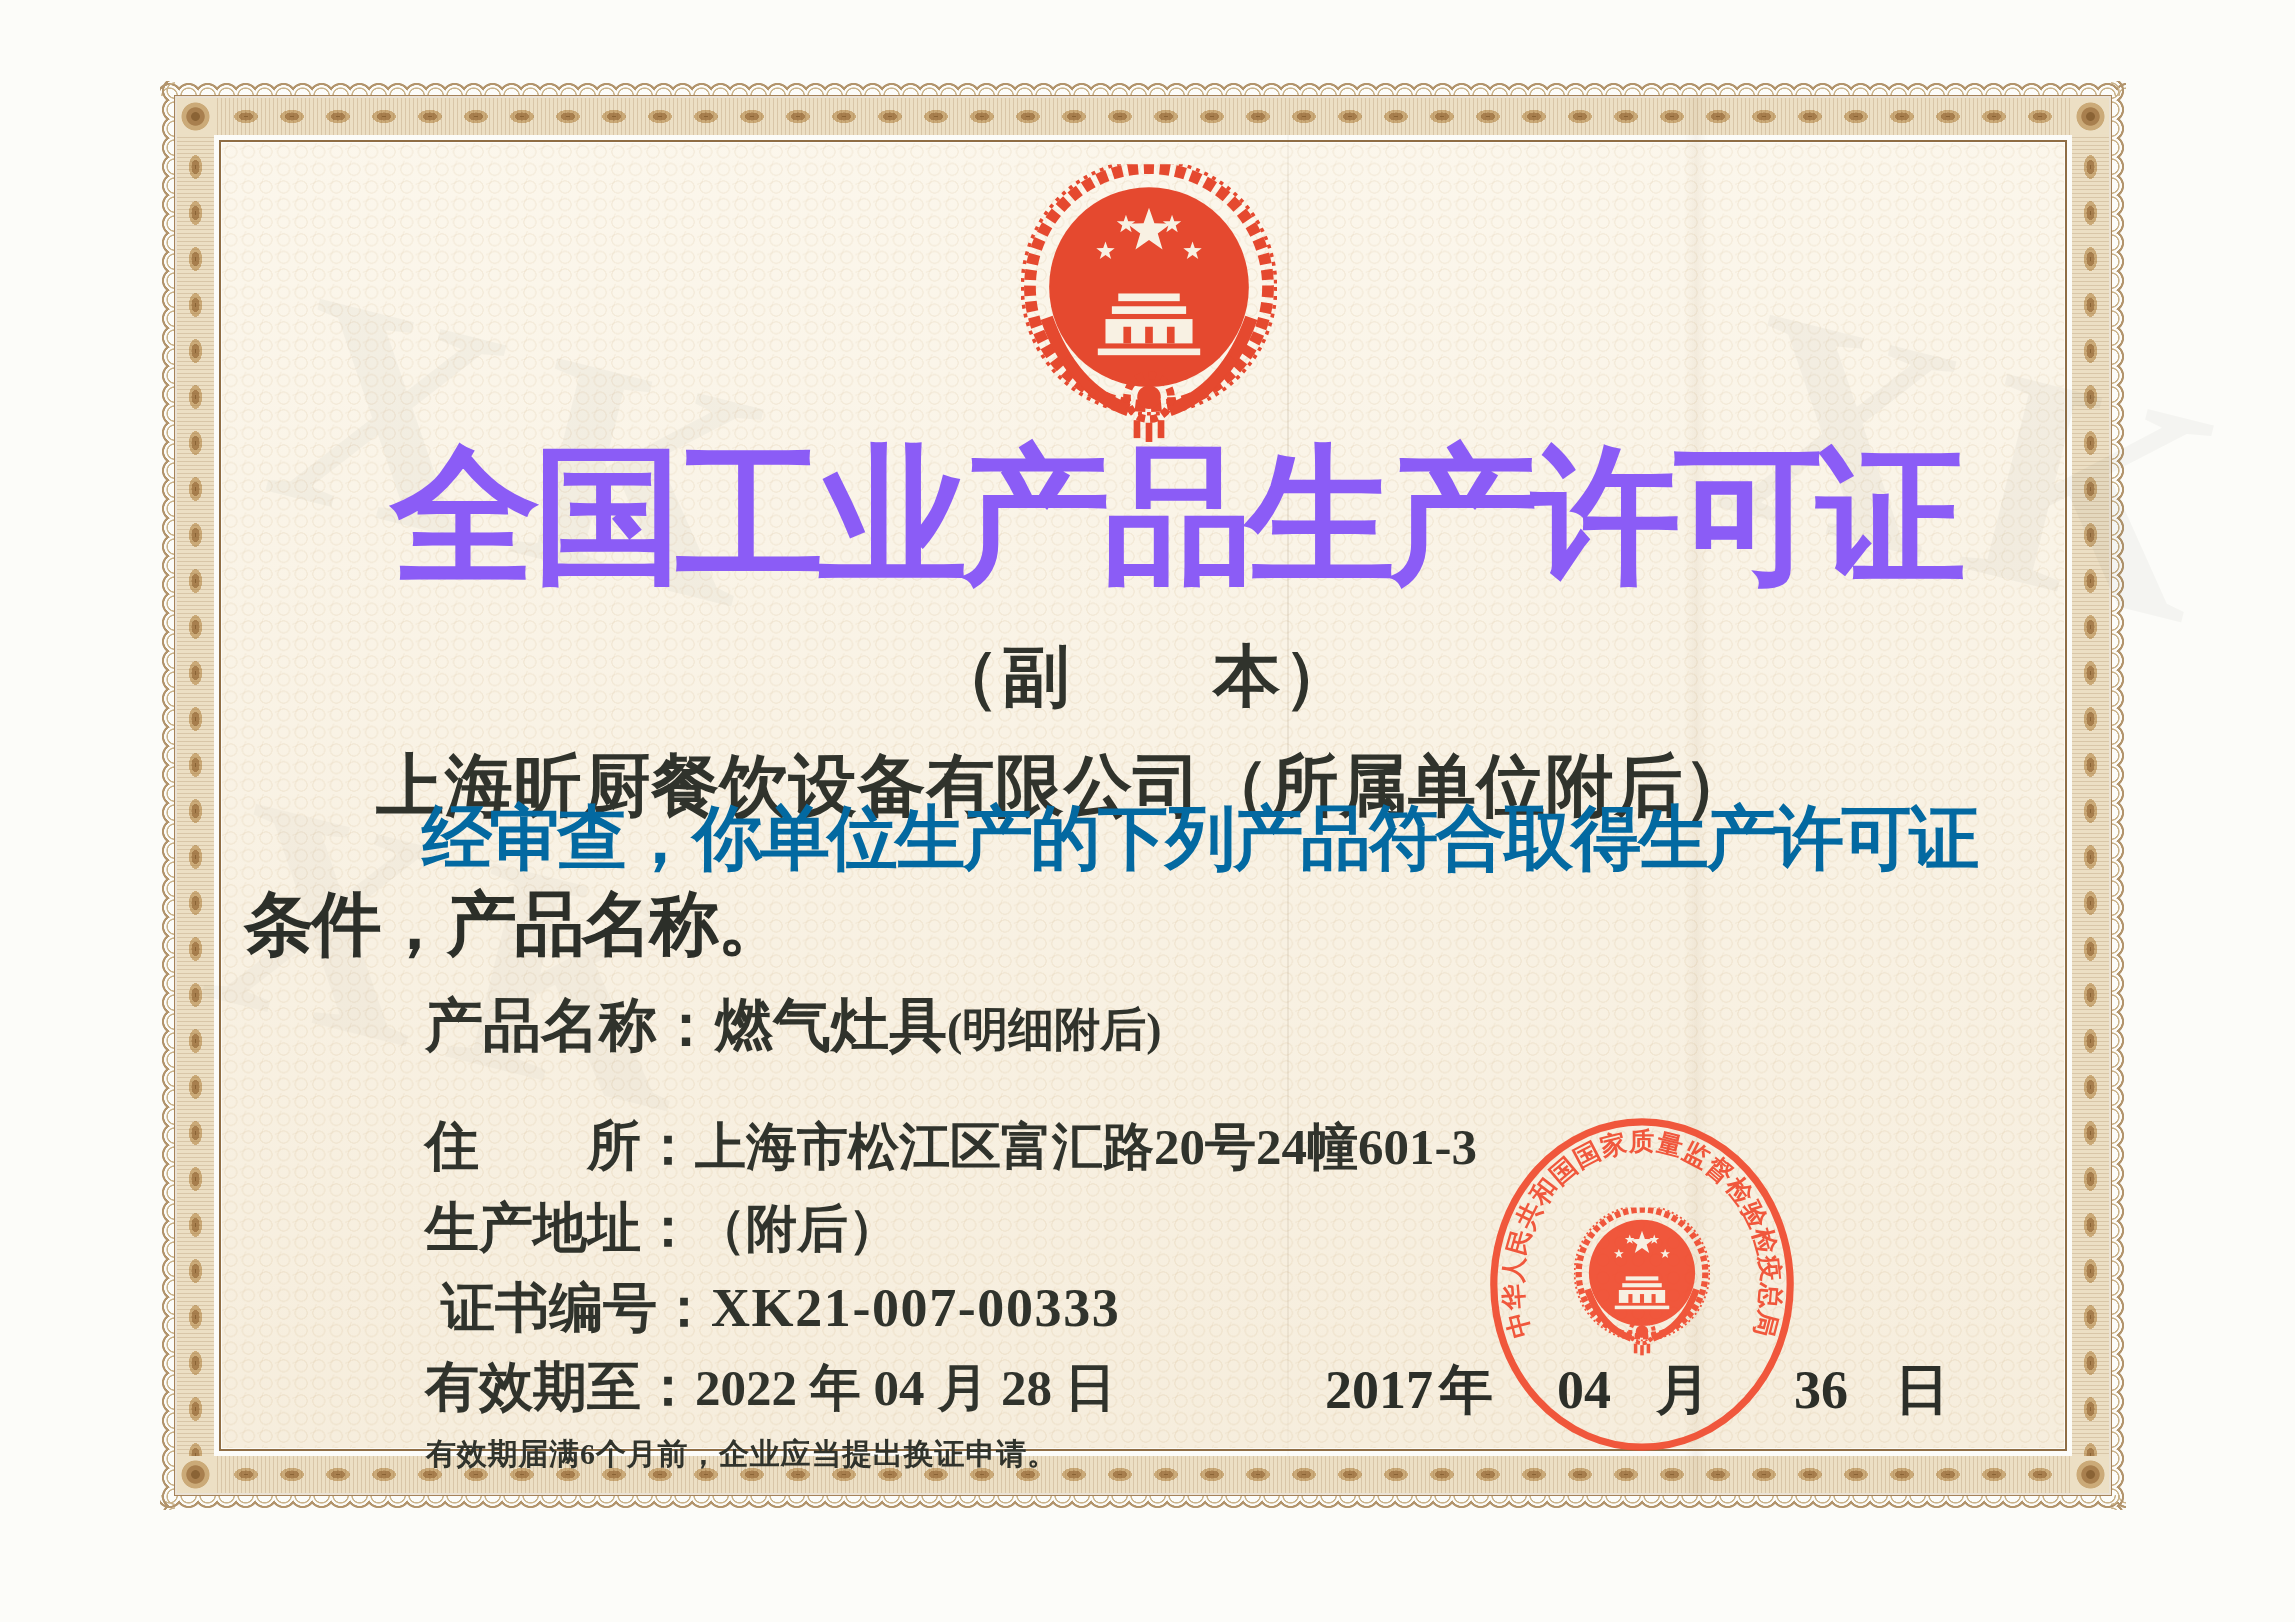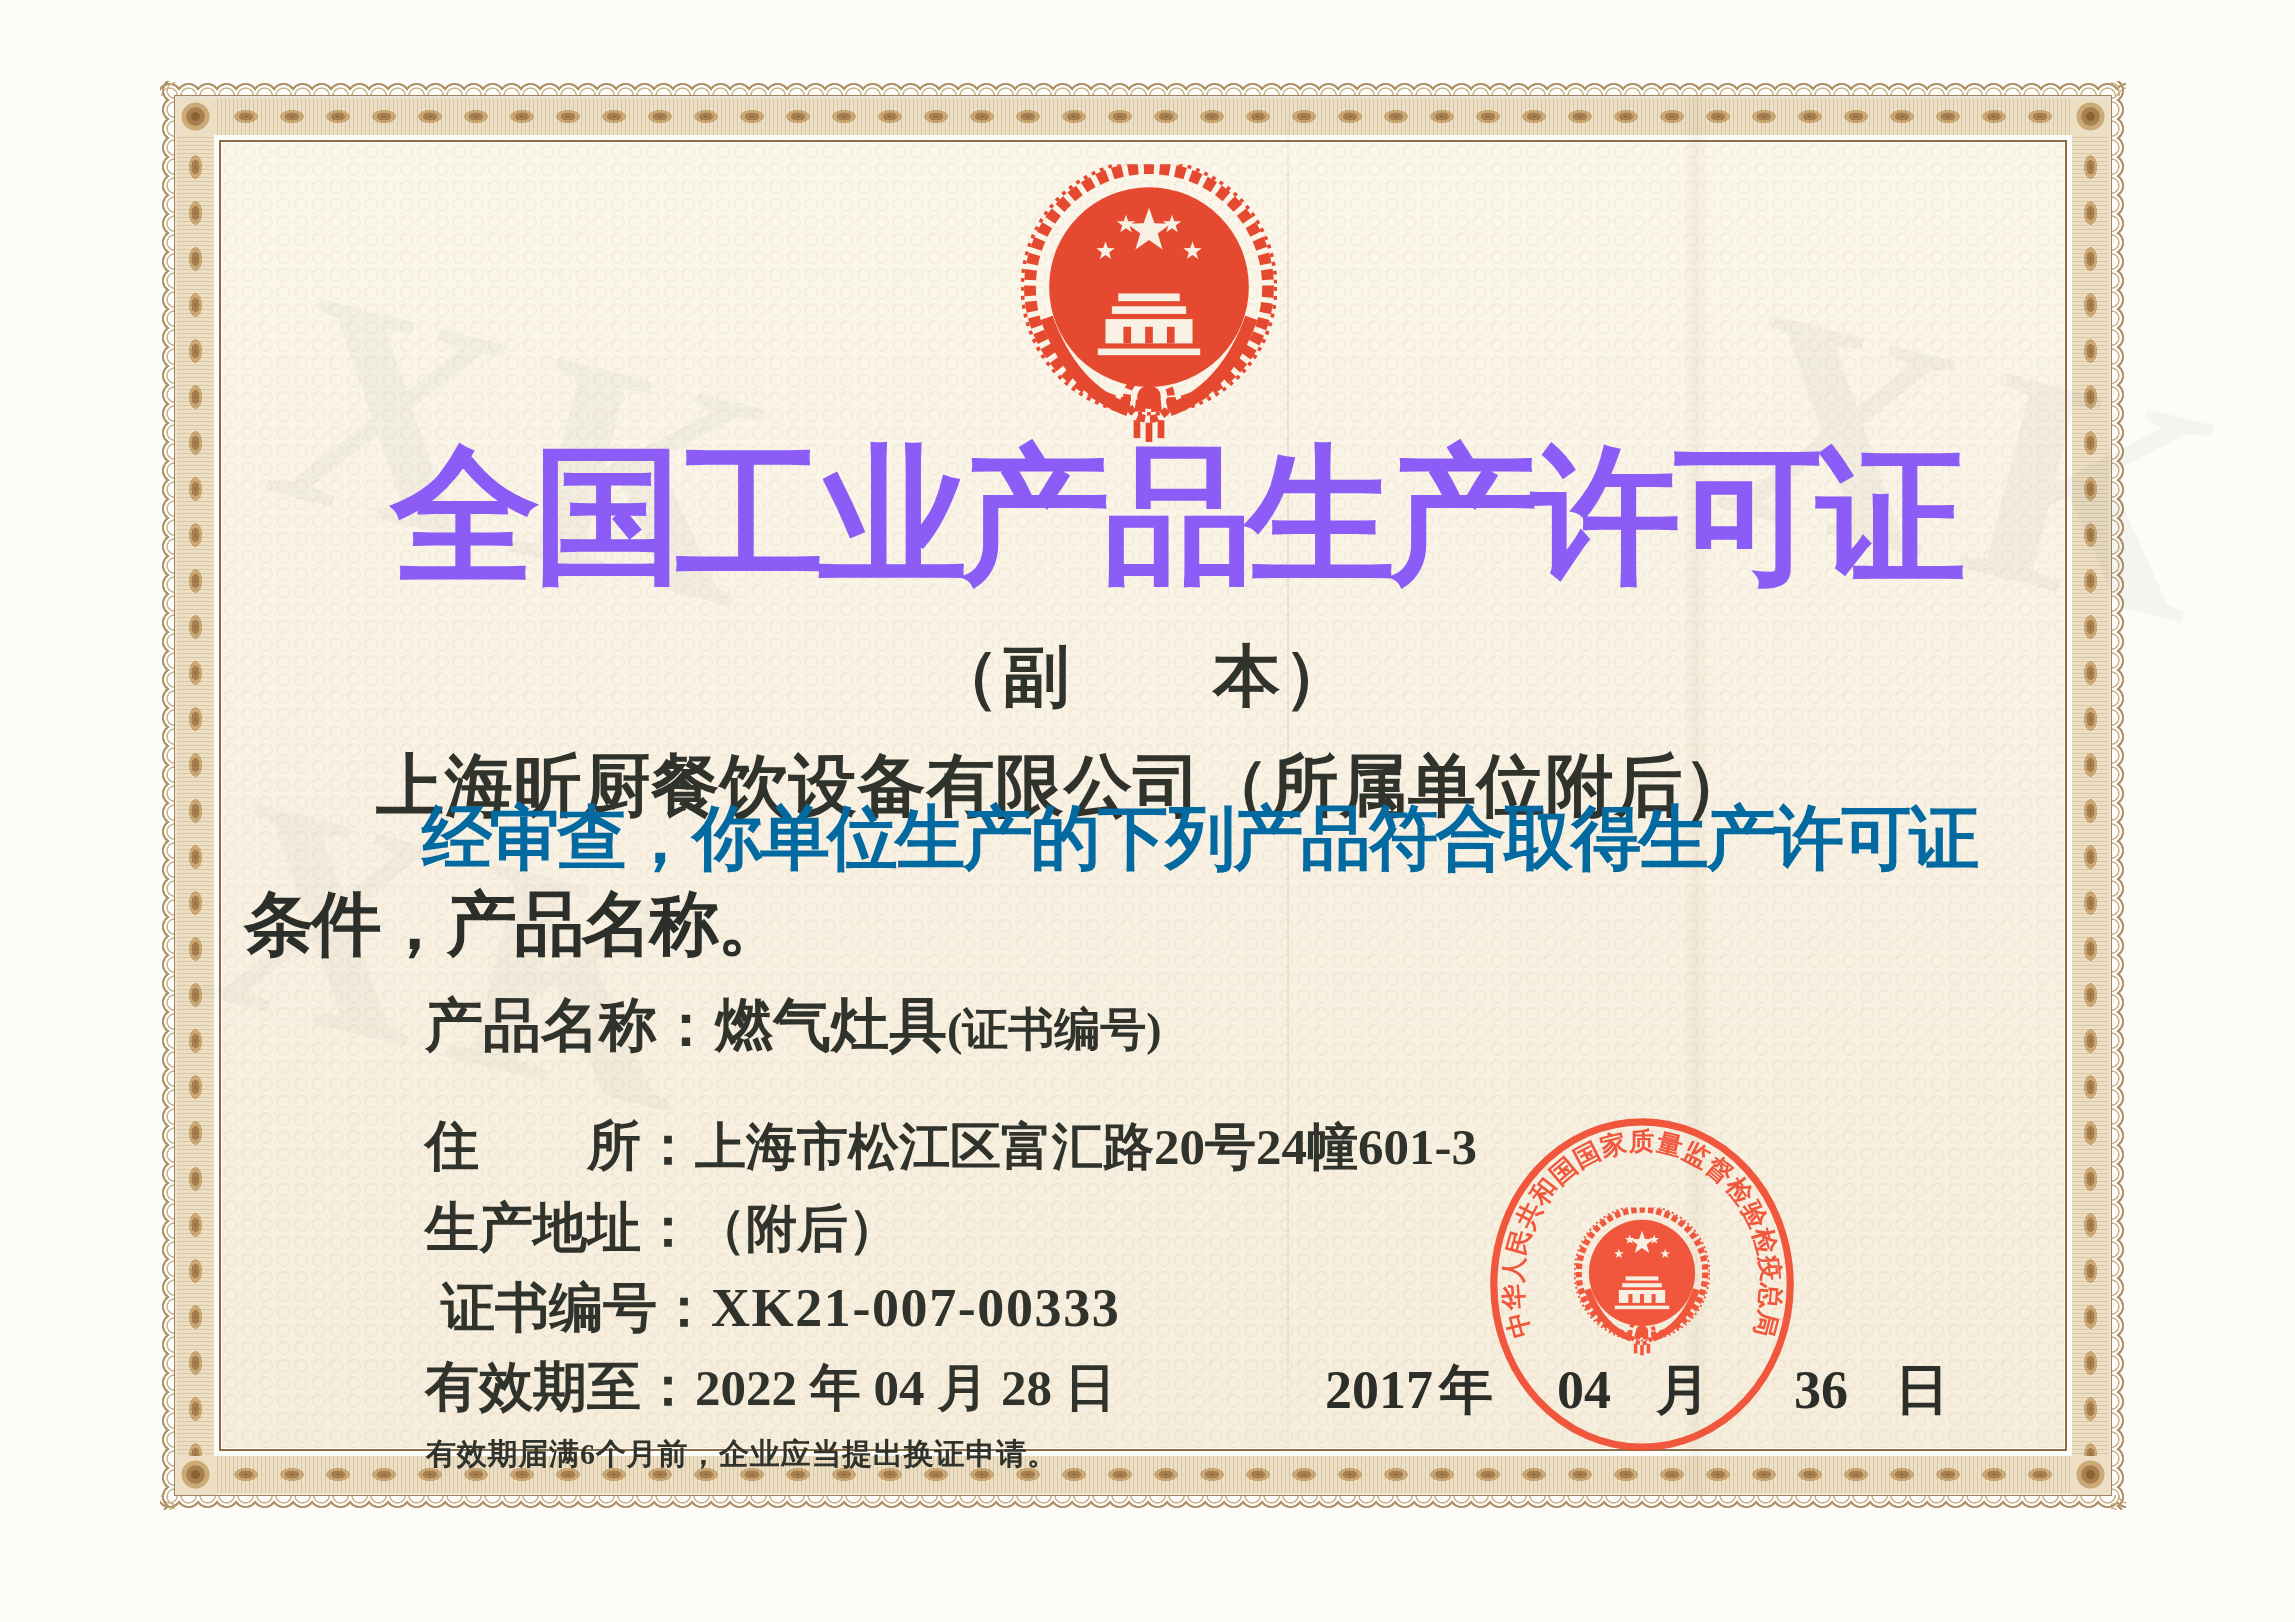--- a/index.html
+++ b/index.html
@@ -154,21 +154,21 @@
   </svg>
 
   <div class="t title">全国工业产品生产许可证</div>
   <div class="t subtitle">（副　　本）</div>
 
   <div class="t company">上海昕厨餐饮设备有限公司（所属单位附后）</div>
   <div class="t para1">经审查，你单位生产的下列产品符合取得生产许可证</div>
   <div class="t para2">条件，产品名称。</div>
 
   <div class="t product">
-    <span>产品名称：</span><span>燃气灶具</span><span class="pnote">(证书编号)</span>
+    <span>产品名称：</span><span>燃气灶具</span><span class="pnote">(明细附后)</span>
   </div>
 
   <div class="t fline addr">
     <span>住　　所：</span><span class="val">上海市松江区富汇路20号24幢601-3</span>
   </div>
 
   <div class="t fline paddr">
     <span>生产地址：</span><span class="val">（附后）</span>
   </div>
 

